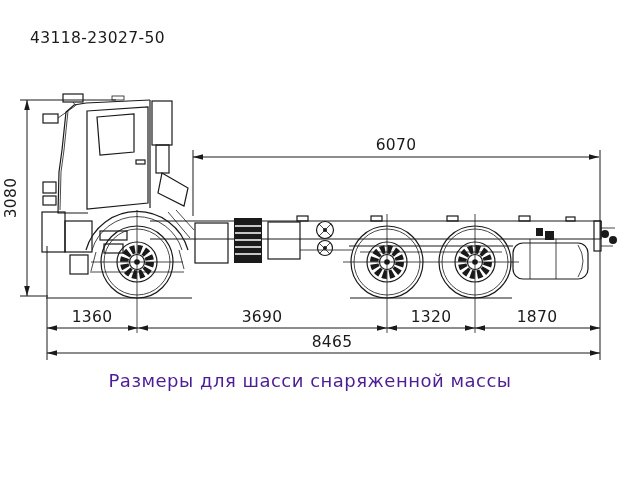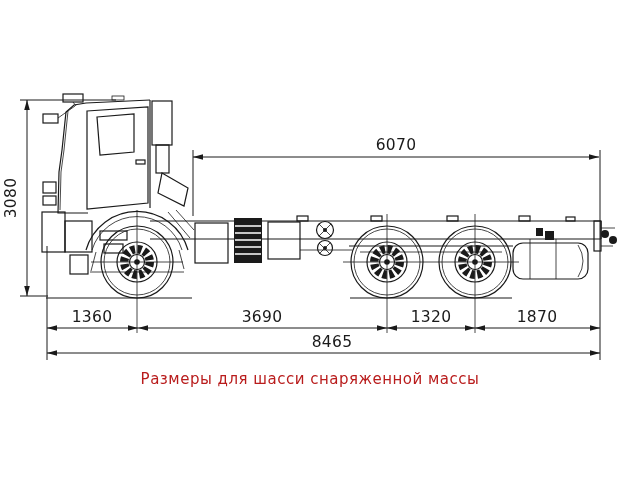--- a/index.html
+++ b/index.html
@@ -7,37 +7,38 @@
     width:640px;height:480px;background:#ffffff;overflow:hidden;
     font-family:"DejaVu Sans", sans-serif;
   }
   .page{position:relative;width:640px;height:480px;background:#fff;}
   .drawing-title{
     position:absolute;left:30px;top:29px;
     font-size:15.5px;letter-spacing:0.4px;color:#1a1a1a;
   }
   .caption{
     position:absolute;left:310px;top:370px;transform:translateX(-50%);
-    font-size:15px;color:#b91c1c;white-space:nowrap;letter-spacing:0.5px;
+    font-size:18px;color:#4c1d95;white-space:nowrap;letter-spacing:0.5px;
   }
   svg{position:absolute;left:0;top:0;}
   .ln{stroke:#1a1a1a;fill:none;stroke-width:1.2;}
   .thin{stroke:#1a1a1a;fill:none;stroke-width:0.8;}
   .fill{fill:#1a1a1a;stroke:none;}
   .dim-line{stroke:#1a1a1a;fill:none;stroke-width:1;}
   .dim-text{
     font-family:"DejaVu Sans", sans-serif;
     font-size:15.5px;fill:#1a1a1a;letter-spacing:0.3px;
   }
 </style>
 </head>
 <body>
 
 <div class="page">
 
+  <div class="drawing-title">43118-23027-50</div>
 
   <svg width="640" height="480" viewBox="0 0 640 480">
     <defs>
       <path id="arr" d="M0,0 L10,2.8 L10,-2.8 Z" fill="#1a1a1a"></path>
       <g id="wheel">
         <circle r="36" class="ln" fill="#fff"></circle>
         <circle r="33" class="thin"></circle>
         <circle r="20" class="ln" fill="#fff"></circle>
         <circle r="12.75" fill="none" stroke="#1a1a1a" stroke-width="8.5" stroke-dasharray="4.2 2.48"></circle>
         <circle r="7.5" class="ln" fill="#fff"></circle>

